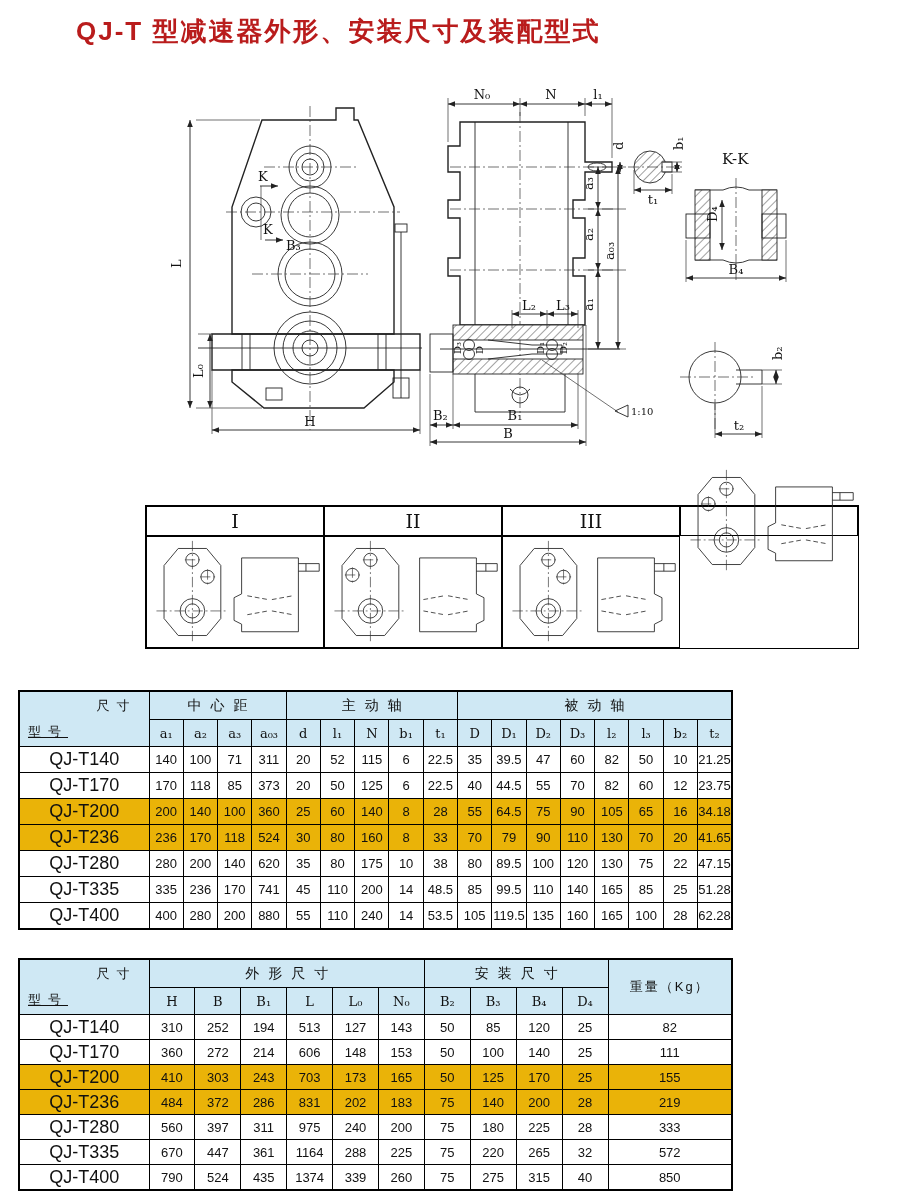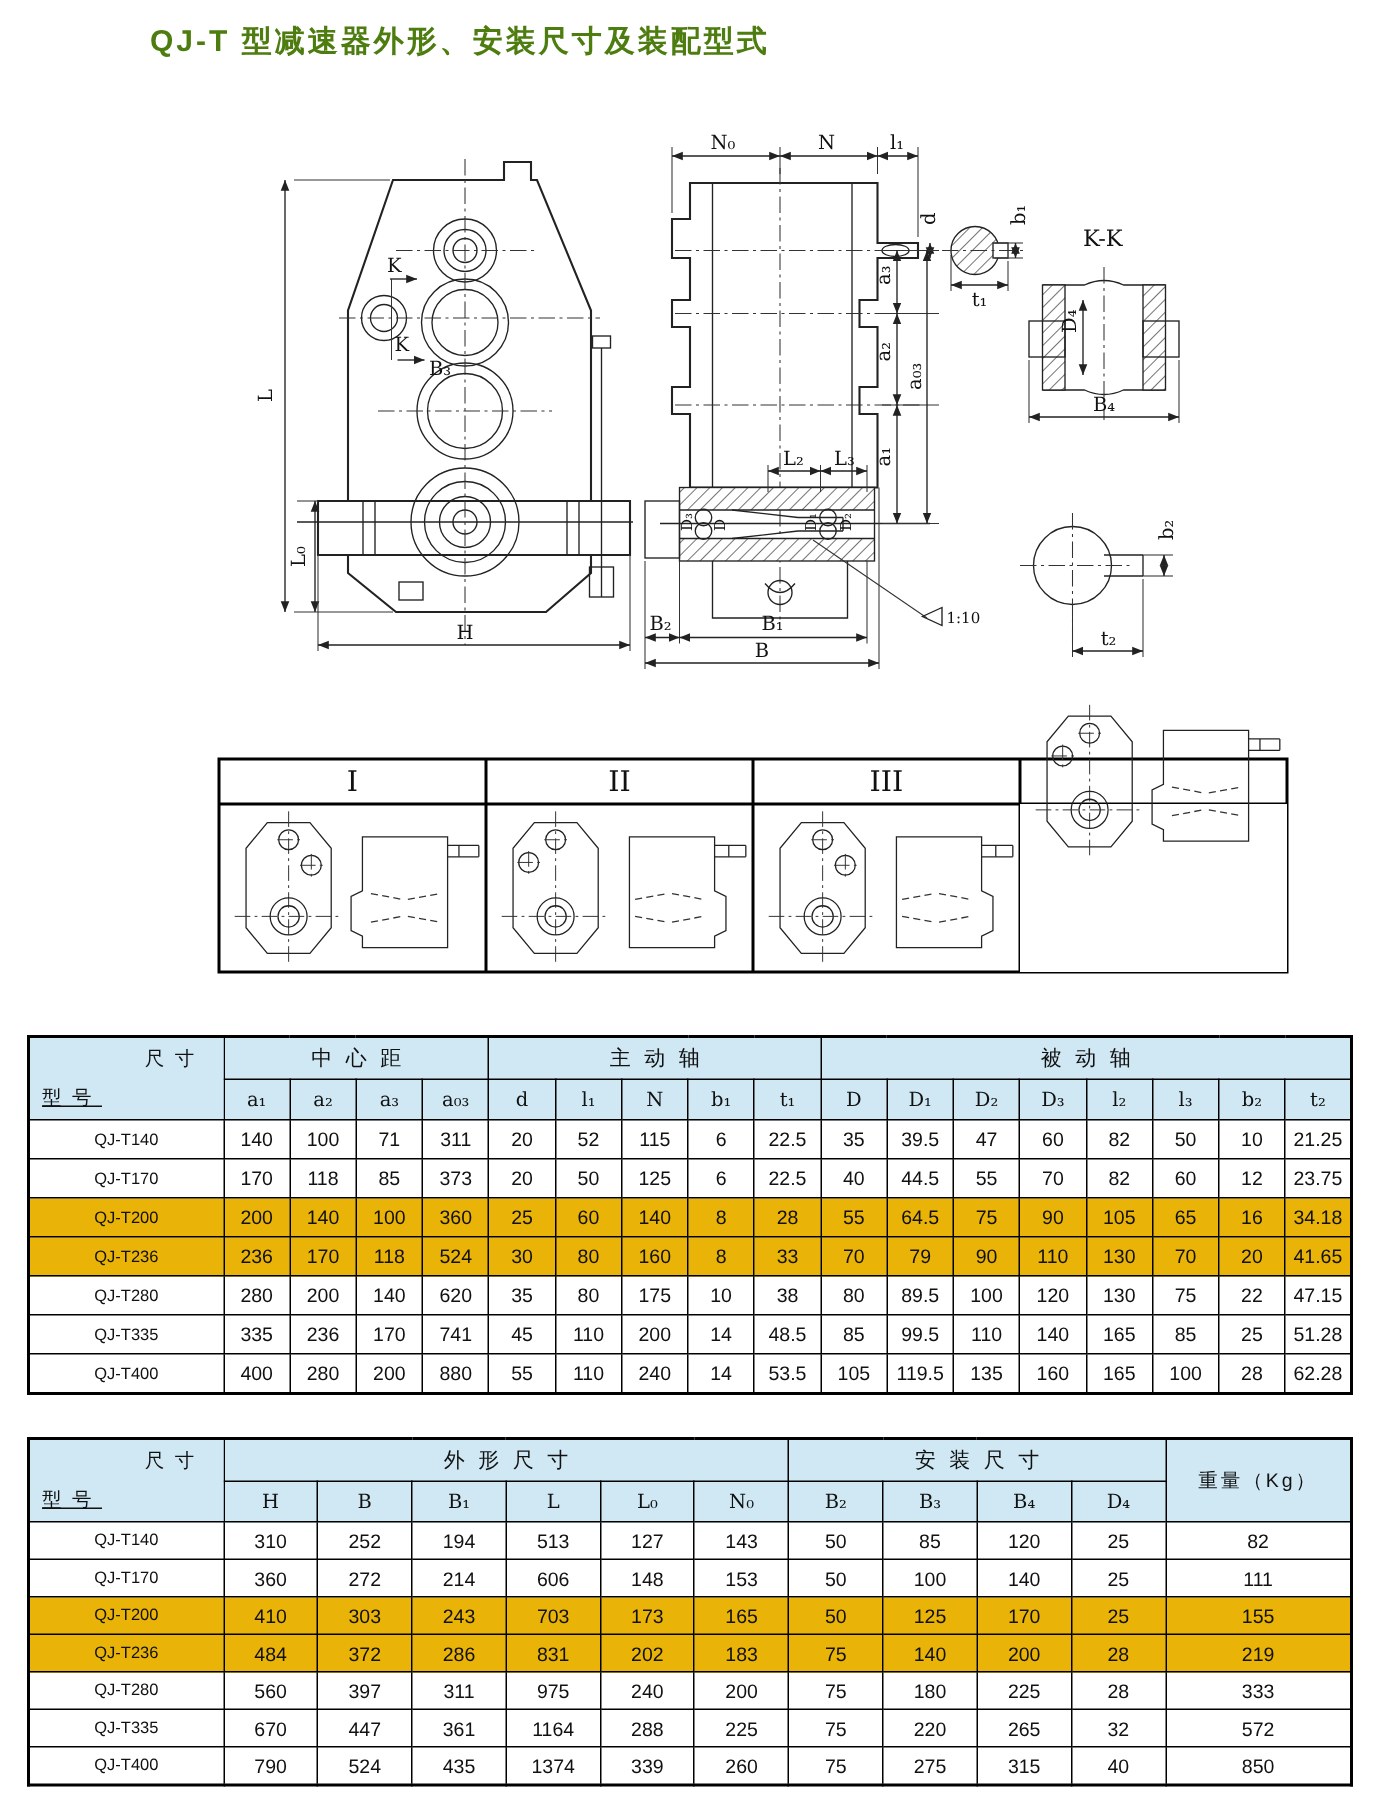--- a/index.html
+++ b/index.html
@@ -1,48 +1,48 @@
 <!DOCTYPE html>
 <html><head>
 <meta charset="utf-8">
 <style>
   html,body{margin:0;padding:0;background:#ffffff;}
   #page{position:relative;width:920px;height:1200px;background:#fff;overflow:hidden;
         font-family:"Liberation Sans",sans-serif;color:#111;}
-  #title{position:absolute;left:76px;top:14px;font-size:20px;font-weight:bold;
-         letter-spacing:2px;color:#4d7c0f;margin-left:24px;}
+  #title{position:absolute;left:76px;top:14px;font-size:26px;font-weight:bold;
+         letter-spacing:2px;color:#b91c1c;}
   
   #drawing{position:absolute;left:20px;top:82px;}
   .o{fill:none;stroke:#222;stroke-width:1.4;}
   .t{fill:none;stroke:#222;stroke-width:0.9;}
   .c{fill:none;stroke:#333;stroke-width:0.7;stroke-dasharray:11 3 2 3;}
   .d{fill:none;stroke:#333;stroke-width:0.9;stroke-dasharray:5 3;}
   .ext{stroke:#333;stroke-width:0.7;fill:none;}
   .dim{stroke:#222;stroke-width:0.9;fill:none;marker-start:url(#as);marker-end:url(#ae);}
   .lb{font:13px "DejaVu Serif",serif;fill:#111;}
   .lbs{font:10px "DejaVu Serif",serif;fill:#111;}
   
   #band{position:absolute;left:145px;top:505px;width:712px;height:142px;
         display:grid;grid-template-columns:repeat(4,1fr);grid-template-rows:30px 1fr;
         border:1.5px solid #000;}
   .band-label{border:1px solid #000;display:flex;align-items:center;justify-content:center;
         font-family:"DejaVu Serif",serif;font-size:19px;}
   .band-cell{border:1px solid #000;display:flex;align-items:center;justify-content:center;}
   
   .dimtable{position:absolute;left:18px;border-collapse:collapse;table-layout:fixed;
-        width:884px;background:#fff;border:2px solid #000;}
+        width:715px;background:#fff;border:2px solid #000;}
   #table1{top:690px;} #table2{top:958px;}
   .dimtable th,.dimtable td{border:1px solid #000;text-align:center;vertical-align:middle;
         padding:0;font-weight:normal;}
   .dimtable thead th{background:#cfe8f4;}
   .grp{font-size:14px;letter-spacing:9px;text-indent:9px;height:27px;}
   .sub th{font-size:13px;height:26px;font-family:"DejaVu Serif",serif;}
   .dimtable td{font-size:13px;height:25px;}
   #table2 td{height:24px;}
-  .dimtable td.model{font-size:11px;}
+  .dimtable td.model{font-size:18px;}
   tr.shaded td{background:#eab308;}
   th.corner{position:relative;width:130px;
         background:linear-gradient(to bottom right,rgba(0,0,0,0) 49.5%,#000 49.5%,#000 50.6%,rgba(0,0,0,0) 50.6%),#cfe8f4;}
   th.corner .ct{position:absolute;top:5px;right:12px;font-size:13px;letter-spacing:7px;}
   th.corner .cb{position:absolute;bottom:5px;left:8px;font-size:13px;letter-spacing:7px;text-decoration:underline;}
   th.wt{font-size:13px;letter-spacing:2px;}
 </style>
 </head>
 <body>
 

